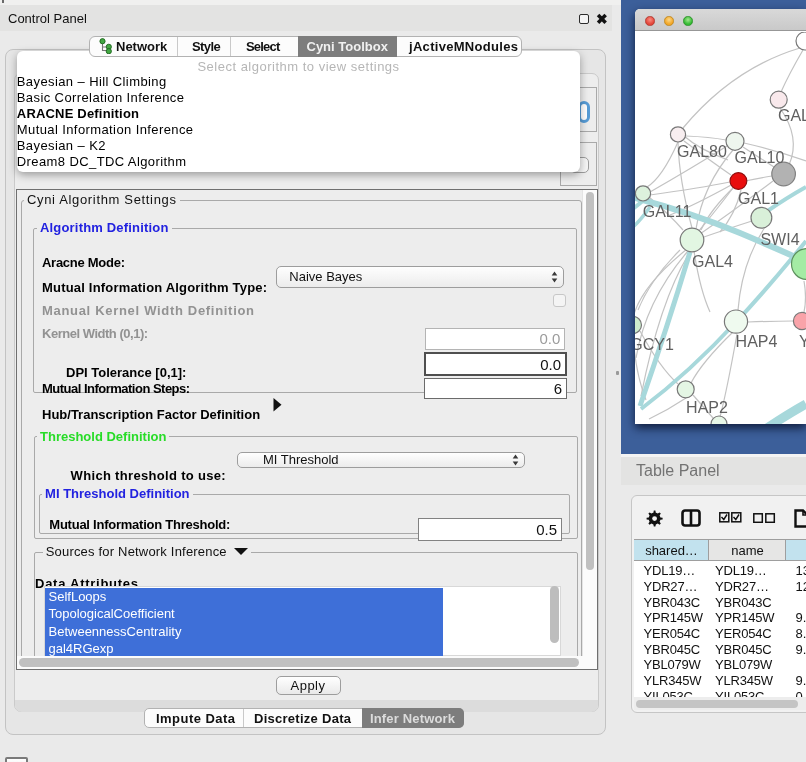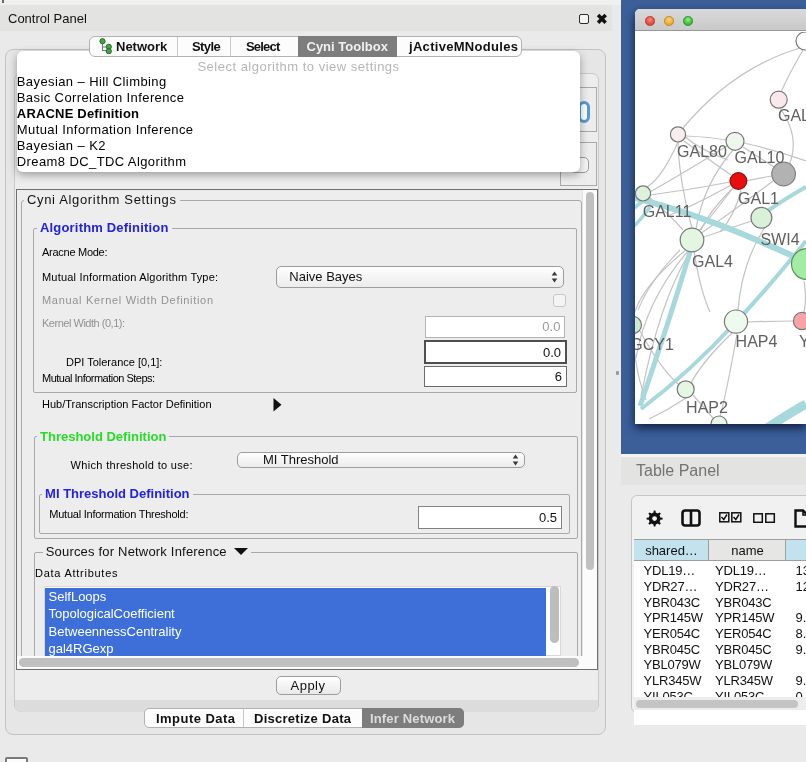--- a/index.html
+++ b/index.html
@@ -1,27 +1,27 @@
 <!DOCTYPE html>
 <html><head>
 <meta charset="utf-8">
 <style>
   html,body{margin:0;padding:0;}
   body{width:806px;height:762px;position:relative;overflow:hidden;
        font-family:"Liberation Sans",sans-serif;background:#eaeaea;}
   .abs{position:absolute;}
-  .lbl{position:absolute;font-size:11px;font-weight:normal;color:#000;white-space:nowrap;line-height:16px;}
+  .lbl{position:absolute;font-size:13px;font-weight:bold;color:#000;white-space:nowrap;line-height:16px;margin-top:11px;}
   .dis{color:#929292;}
   .gbox{position:absolute;border:1px solid #a9a9a9;border-radius:2px;}
   .gtitle{position:absolute;font-size:13px;white-space:nowrap;background:#ededed;padding:0 3px;line-height:13px;}
   .combo{position:absolute;border:1px solid #9d9d9d;border-radius:5px;
          background:linear-gradient(#fefefe,#ececec);font-size:13px;color:#111;
          display:flex;align-items:center;box-sizing:border-box;}
   .field{position:absolute;background:#fff;box-sizing:border-box;
-         font-size:13px;color:#111;display:flex;align-items:center;justify-content:flex-end;padding:0 4px;}
+         font-size:15px;color:#111;display:flex;align-items:center;justify-content:flex-end;padding:0 4px;margin-top:12px;}
   .arr2{position:absolute;right:5px;top:50%;margin-top:-6px;width:7px;height:12px;}
 </style>
 </head>
 <body>
 
 <div class="abs" style="left:0;top:0;width:806px;height:5px;background:#f0f0ef;"></div>
 <div class="abs" style="left:2px;top:0;width:2px;height:3px;background:#6a6a6a;"></div>
 <div class="abs" style="left:0;top:5px;width:612px;height:26px;background:#e3e3e2;"></div>
 <div class="abs" style="left:8px;top:5px;height:26px;display:flex;align-items:center;font-size:13px;color:#111;">Control Panel</div>
 <div class="abs" style="left:579px;top:14px;width:8px;height:8px;border:1.5px solid #2c2c2c;border-radius:2px;background:#f4f4f4;"></div>
@@ -91,21 +91,21 @@
 
   <div class="lbl" style="left:49.3px;top:506px;letter-spacing:-0.24px;">Mutual Information Threshold:</div>
   <div class="field" style="left:418px;top:506.4px;width:144px;height:22.2px;border:1.5px solid #828282;">0.5</div>
 
   <div class="gbox" style="left:33.5px;top:551.5px;width:542px;height:150px;"></div>
   <div class="gtitle" style="left:42.7px;top:545px;color:#111;letter-spacing:0.19px;">Sources for Network Inference &nbsp;<span style="display:inline-block;width:0;height:0;border-left:7.5px solid transparent;border-right:7.5px solid transparent;border-top:7px solid #111;vertical-align:1px;"></span></div>
 
   <div class="lbl" style="left:35px;top:564.5px;letter-spacing:0.74px;">Data Attributes</div>
 
   <div class="abs" style="left:43.5px;top:585.5px;width:517px;height:70px;background:#fff;border:1px solid #d8d8d8;box-sizing:border-box;"></div>
-  <div class="abs" style="left:44.5px;top:588px;width:501px;height:70px;background:#3e6fd8;color:#fff;font-size:13px;line-height:17.4px;padding-left:4px;box-sizing:border-box;">
+  <div class="abs" style="left:44.5px;top:588px;width:398px;height:70px;background:#3e6fd8;color:#fff;font-size:13px;line-height:17.4px;padding-left:4px;box-sizing:border-box;">
     SelfLoops<br>TopologicalCoefficient<br>BetweennessCentrality<br>gal4RGexp
   </div>
   <div class="abs" style="left:549.5px;top:586px;width:9px;height:57px;background:#bdbdbd;border-radius:4.5px;"></div>
 </div>
 </div>
 
 <div class="abs" style="left:582px;top:190px;width:15px;height:466px;background:#fbfbfb;border-left:1px solid #e4e4e4;box-sizing:border-box;"></div>
 <div class="abs" style="left:585.5px;top:192px;width:8px;height:378px;background:#c0c0c0;border-radius:4px;"></div>
 <div class="abs" style="left:582px;top:656px;width:15px;height:13px;background:#fbfbfb;"></div>
 
@@ -278,21 +278,21 @@
 </svg>
 <svg class="abs" style="left:753px;top:513px;" width="23" height="10" viewBox="0 0 23 10">
   <rect x="0.8" y="0.8" width="8.5" height="8.5" fill="none" stroke="#101010" stroke-width="1.5"></rect>
   <rect x="12.8" y="0.8" width="8.5" height="8.5" fill="none" stroke="#101010" stroke-width="1.5"></rect>
 </svg>
 <svg class="abs" style="left:794px;top:509px;" width="14" height="19" viewBox="0 0 14 19">
   <path d="M1.5 1.5 L9 1.5 L13.5 6 L13.5 17.5 L1.5 17.5 Z" fill="none" stroke="#101010" stroke-width="2.4"></path>
   <path d="M9 1.5 L9 6 L13.5 6" fill="none" stroke="#101010" stroke-width="1.6"></path>
 </svg>
 
-<div class="abs" style="left:634px;top:539px;width:172px;height:186px;overflow:hidden;background:#fff;">
+<div class="abs" style="left:634px;top:539px;width:172px;height:158px;overflow:hidden;background:#fff;">
   <div class="abs" style="left:0;top:0;width:75px;height:22px;background:#c2e2ee;border-right:1px solid #9e9e9e;border-top:1px solid #9e9e9e;box-sizing:border-box;"></div>
   <div class="abs" style="left:75px;top:0;width:77px;height:22px;background:#e6e6e5;border-right:1px solid #9e9e9e;border-top:1px solid #9e9e9e;box-sizing:border-box;"></div>
   <div class="abs" style="left:152px;top:0;width:22px;height:22px;background:#c2e2ee;border-top:1px solid #9e9e9e;box-sizing:border-box;"></div>
   <div class="abs" style="left:0;top:21px;width:172px;height:1px;background:#9e9e9e;"></div>
   <div class="abs" style="left:0;top:0;width:75px;height:22px;display:flex;align-items:center;justify-content:center;font-size:13px;color:#111;">shared…</div>
   <div class="abs" style="left:75px;top:0;width:77px;height:22px;display:flex;align-items:center;justify-content:center;font-size:13px;color:#111;">name</div>
   <div class="abs" style="left:9.5px;top:24.2px;font-size:13px;color:#111;line-height:15.7px;letter-spacing:-0.2px;">YDL19…<br>YDR27…<br>YBR043C<br>YPR145W<br>YER054C<br>YBR045C<br>YBL079W<br>YLR345W<br>YIL053C</div>
   <div class="abs" style="left:81px;top:24.2px;font-size:13px;color:#111;line-height:15.7px;letter-spacing:-0.2px;">YDL19…<br>YDR27…<br>YBR043C<br>YPR145W<br>YER054C<br>YBR045C<br>YBL079W<br>YLR345W<br>YIL053C</div>
   <div class="abs" style="left:161.5px;top:24.2px;font-size:13px;color:#111;line-height:15.7px;">13<br>12<br><br>9.<br>8.<br>9.<br><br>9.<br>0.</div>
 </div>

